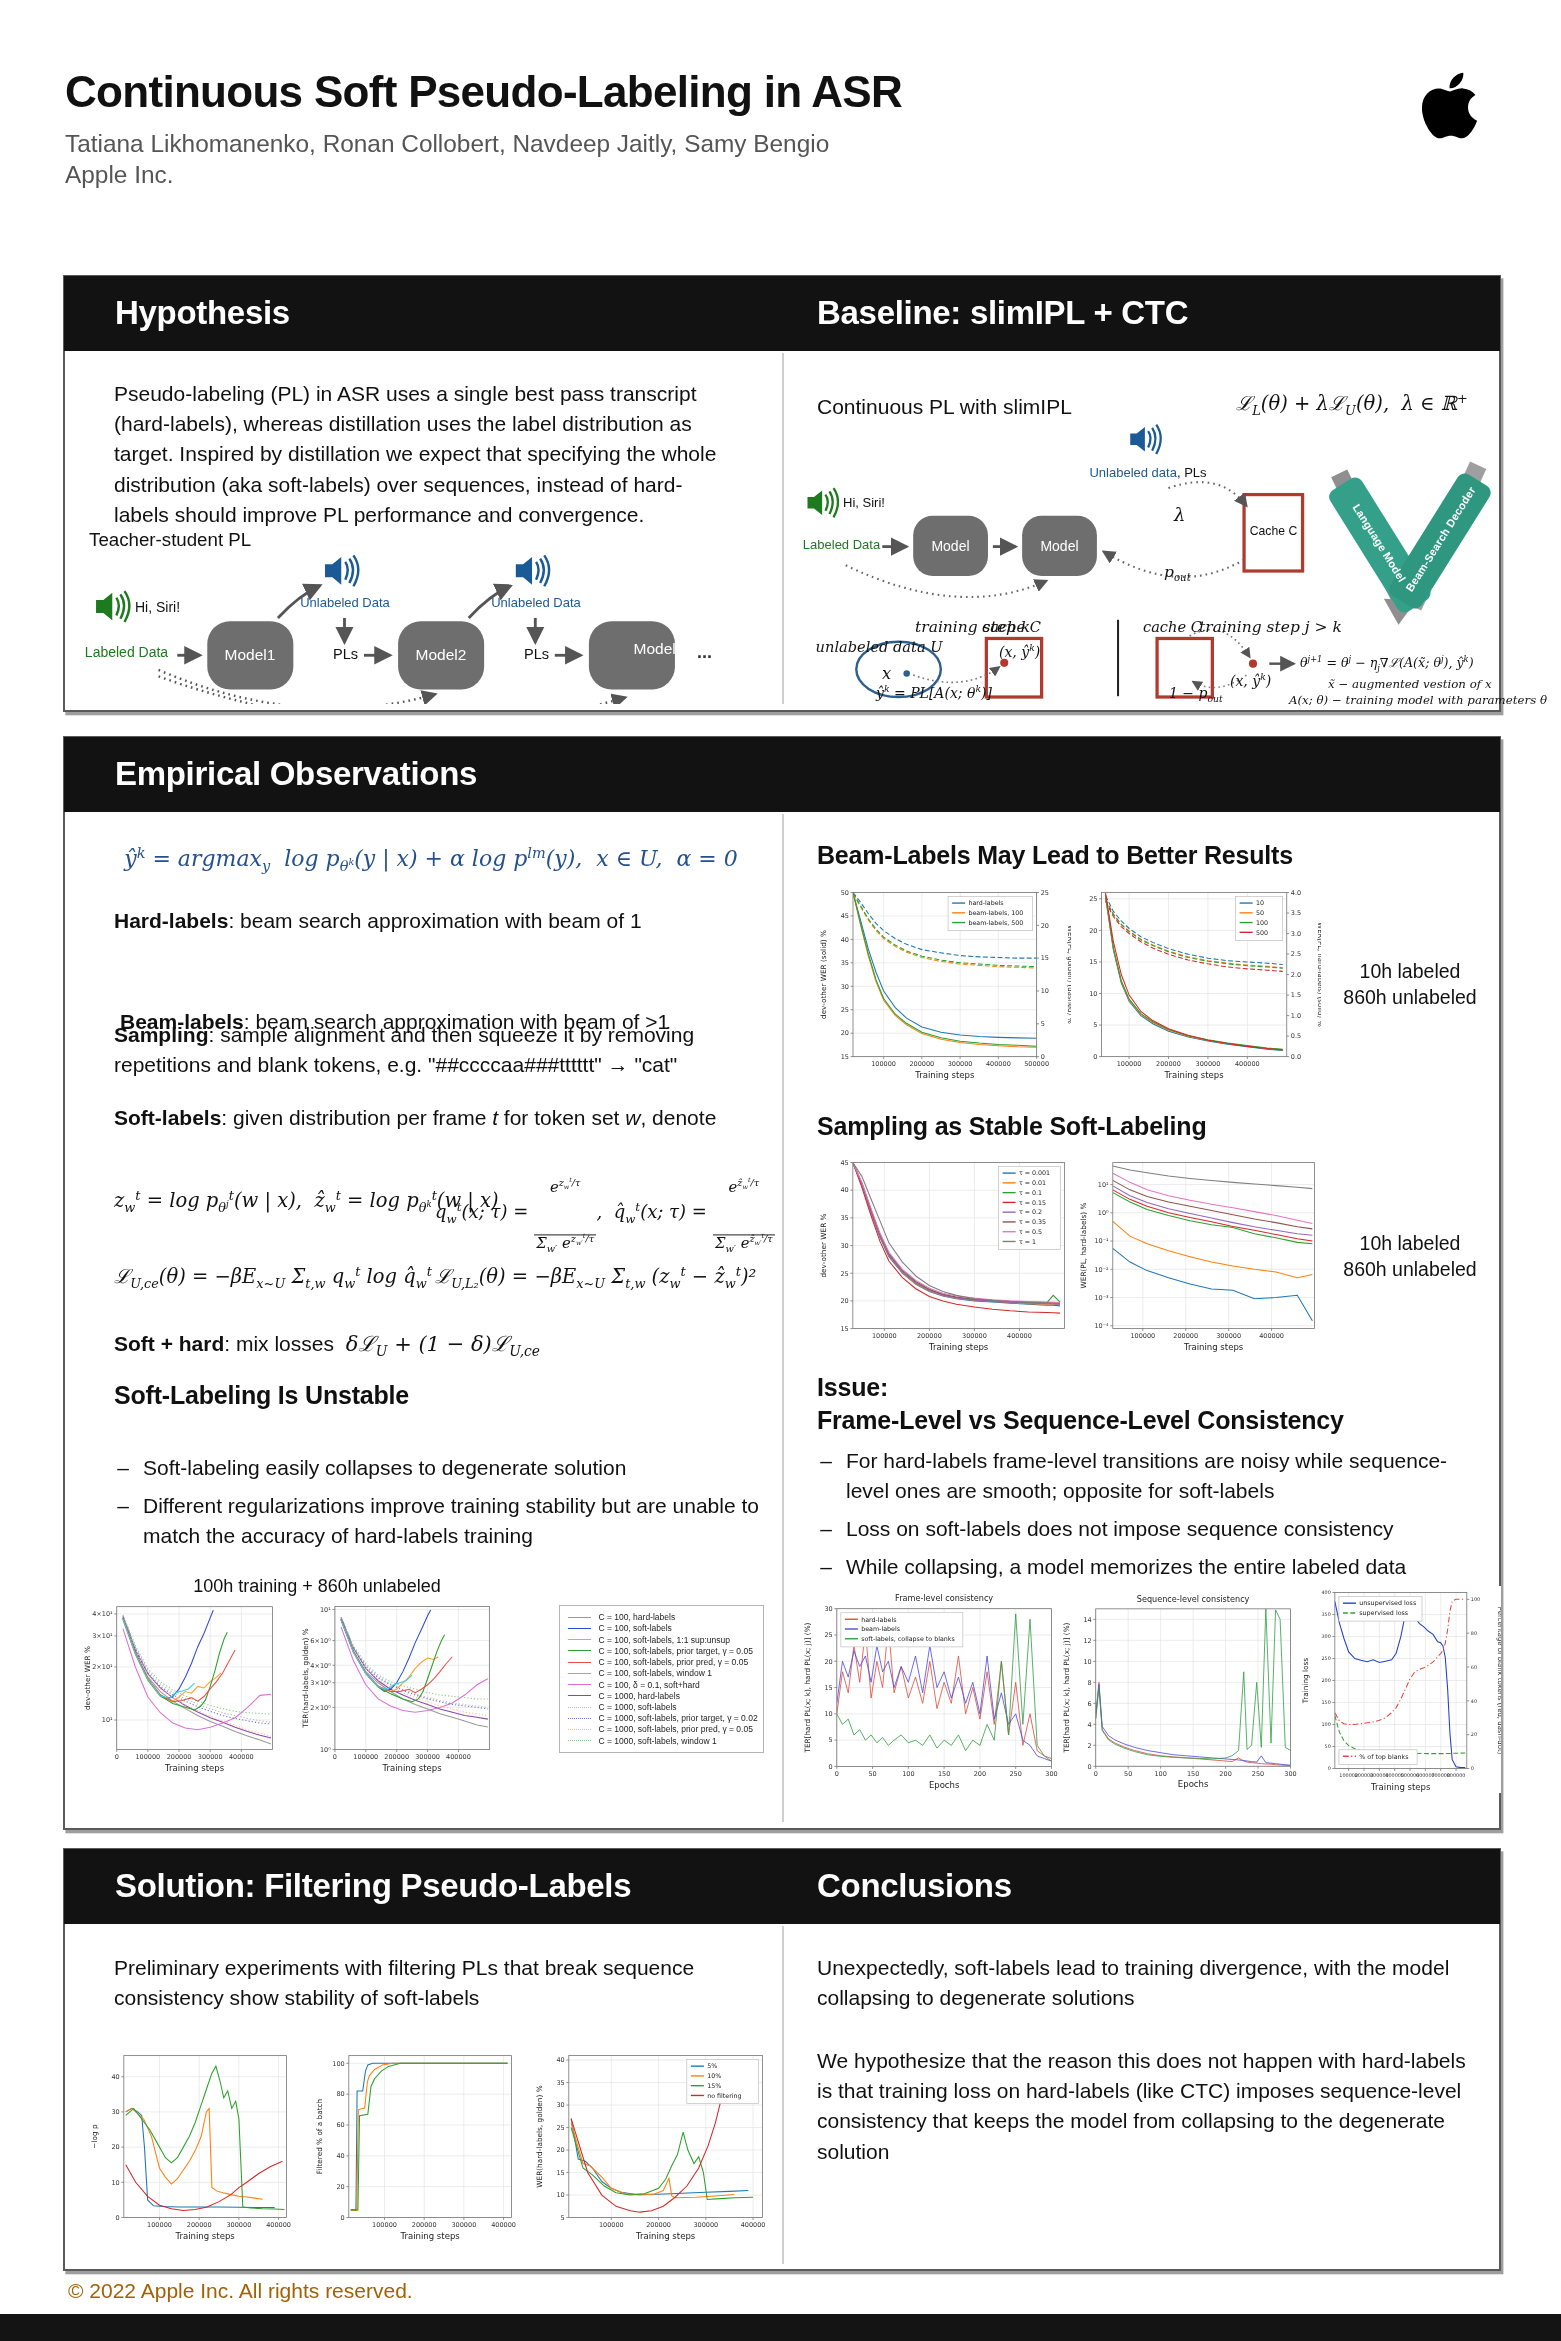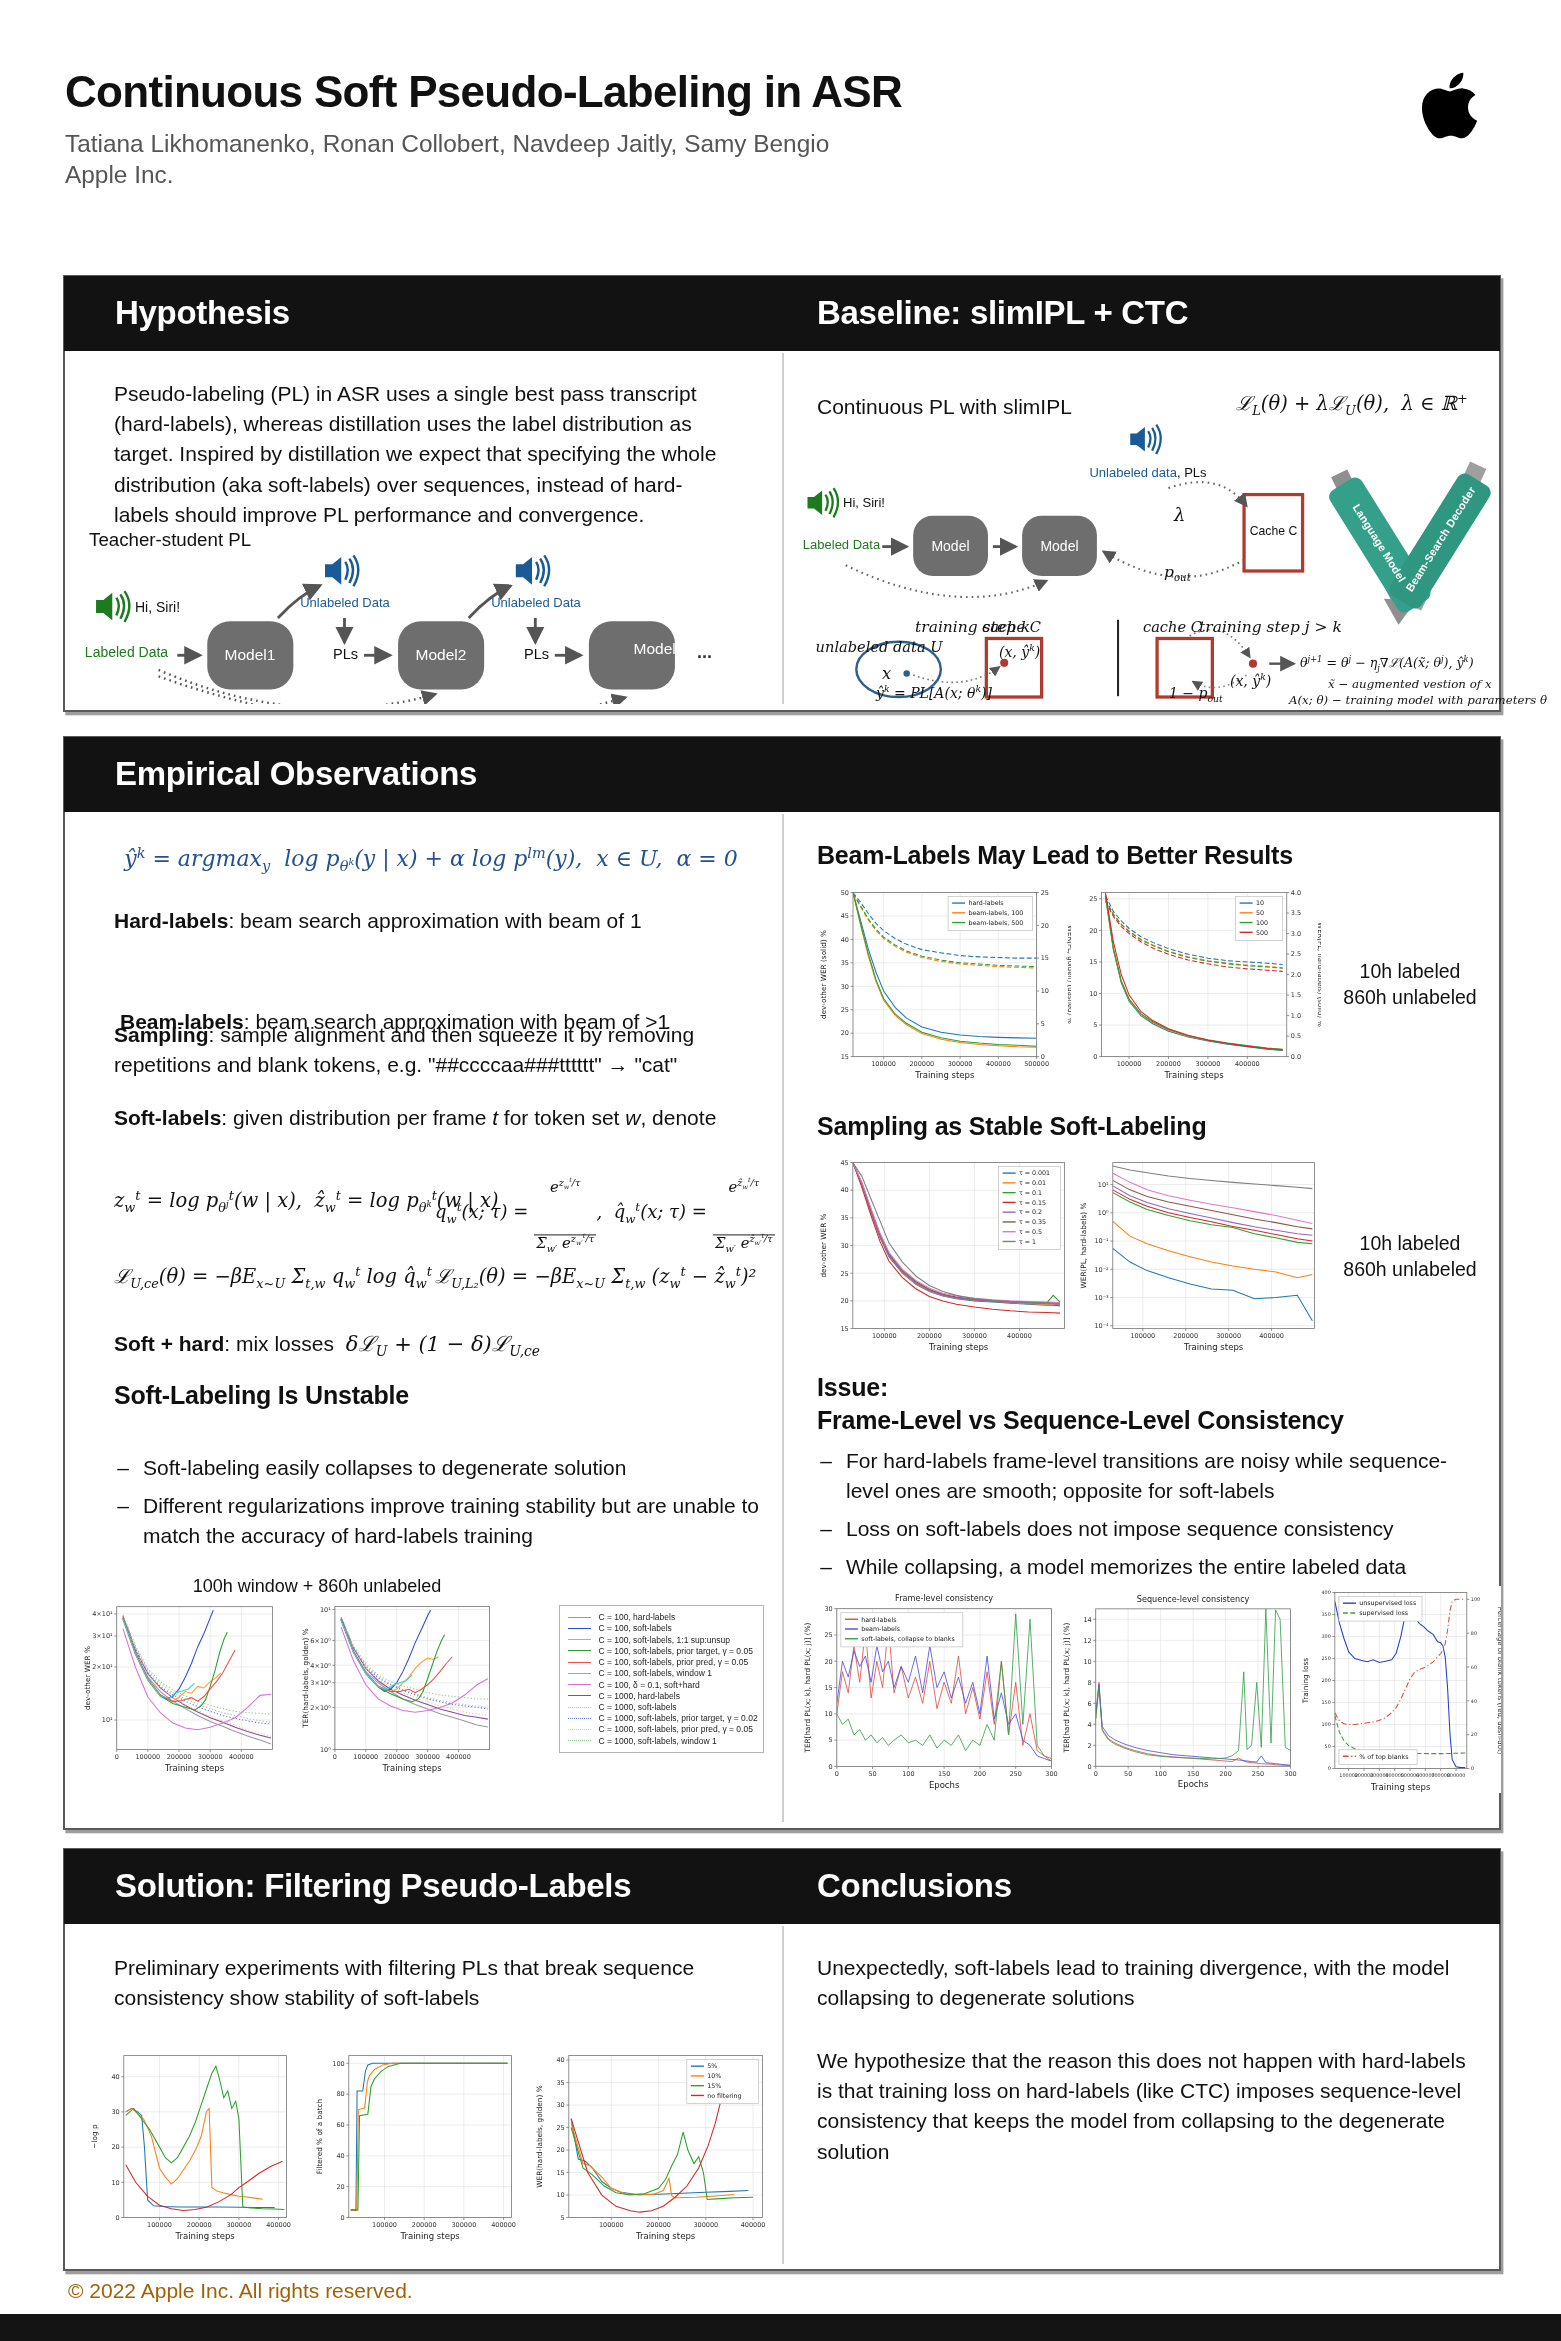--- a/index.html
+++ b/index.html
@@ -201,21 +201,21 @@
         <span class="den">Σ<sub>w′</sub> e<sup>ẑ<sub>w′</sub><sup>t</sup>/τ</sup></span>
       </span></div>
   <div class="abs m" style="left:114px;top:1262px;font-size:19.5px;">ℒ<sub>U,ce</sub>(θ) = −βE<sub>x~U</sub> Σ<sub>t,w</sub> q<sub>w</sub><sup>t</sup> log q̂<sub>w</sub><sup>t</sup></div>
   <div class="abs m" style="left:435px;top:1262px;font-size:19.5px;">ℒ<sub>U,L₂</sub>(θ) = −βE<sub>x~U</sub> Σ<sub>t,w</sub> (z<sub>w</sub><sup>t</sup> − ẑ<sub>w</sub><sup>t</sup>)²</div>
   <div class="abs body26" style="left:114px;top:1329px;width:634px;"><b>Soft + hard</b>: mix losses &nbsp;<span class="m">δℒ<sub>U</sub> + (1 − δ)ℒ<sub>U,ce</sub></span></div>
   <div class="abs h3" style="left:114px;top:1381px;">Soft-Labeling Is Unstable</div>
   <div class="abs bullets" style="left:114px;top:1421px;width:651px;margin-top:32px;">
     <div class="b">Soft-labeling easily collapses to degenerate solution</div>
     <div class="b">Different regularizations improve training stability but are unable to match the accuracy of hard-labels training</div>
   </div>
-  <div class="abs caption" style="left:130px;top:1576px;width:374px;">100h window + 860h unlabeled</div>
+  <div class="abs caption" style="left:130px;top:1576px;width:374px;">100h training + 860h unlabeled</div>
   <div class="chart" style="left:81px;top:1600px;width:198px;height:174px;"><svg width="198" height="174" viewBox="0 0 244 214">
         <line x1="44" y1="8" x2="44" y2="184" stroke="#e2e2e2" stroke-width="0.8"></line>
         <line x1="44" y1="184" x2="44" y2="187" stroke="#555" stroke-width="0.8"></line>
         <text x="44" y="196" text-anchor="middle" font-size="8" fill="#333">0</text>
         <line x1="82.4" y1="8" x2="82.4" y2="184" stroke="#e2e2e2" stroke-width="0.8"></line>
         <line x1="82.4" y1="184" x2="82.4" y2="187" stroke="#555" stroke-width="0.8"></line>
         <text x="82.4" y="196" text-anchor="middle" font-size="8" fill="#333">100000</text>
         <line x1="120.80000000000001" y1="8" x2="120.80000000000001" y2="184" stroke="#e2e2e2" stroke-width="0.8"></line>
         <line x1="120.80000000000001" y1="184" x2="120.80000000000001" y2="187" stroke="#555" stroke-width="0.8"></line>
         <text x="120.80000000000001" y="196" text-anchor="middle" font-size="8" fill="#333">200000</text>

